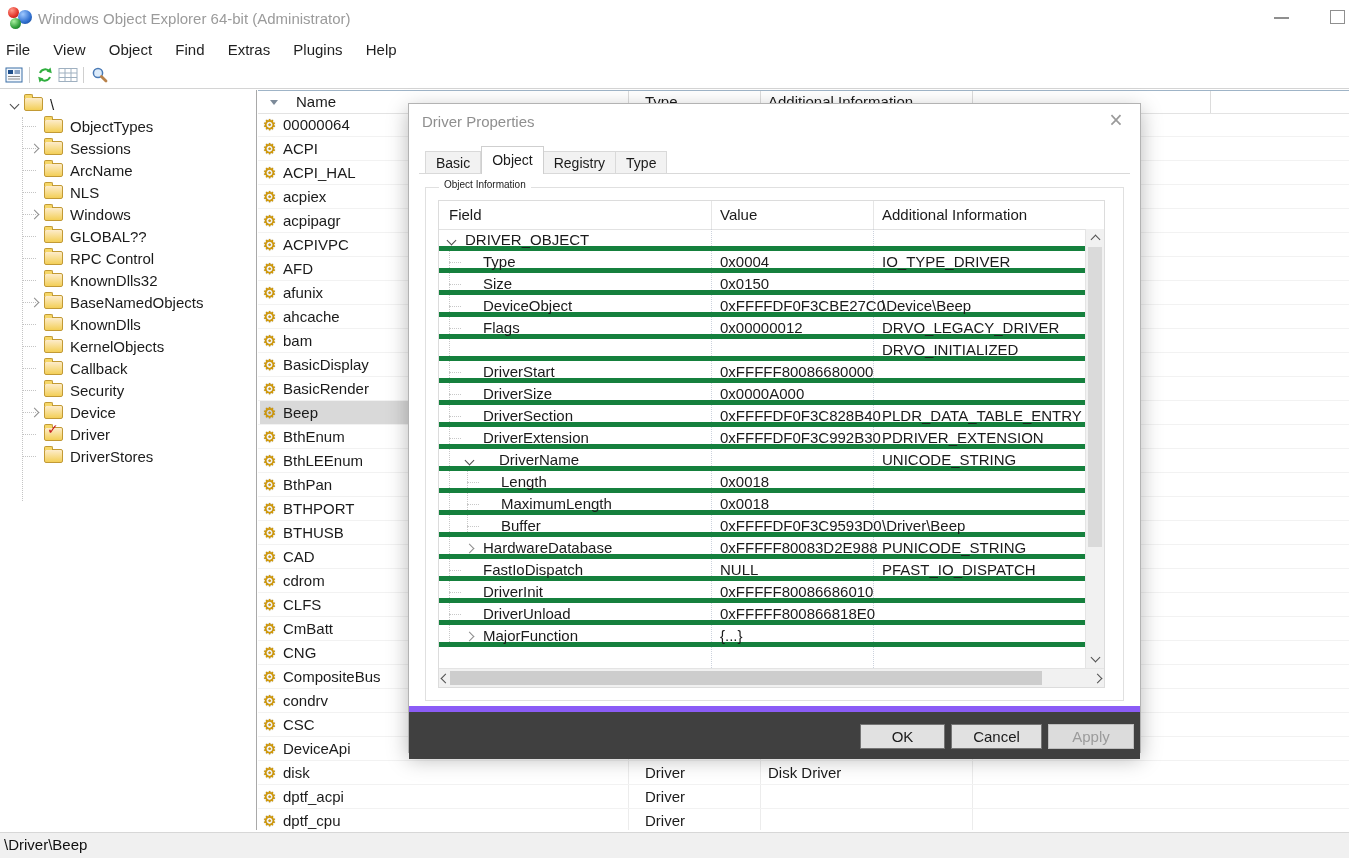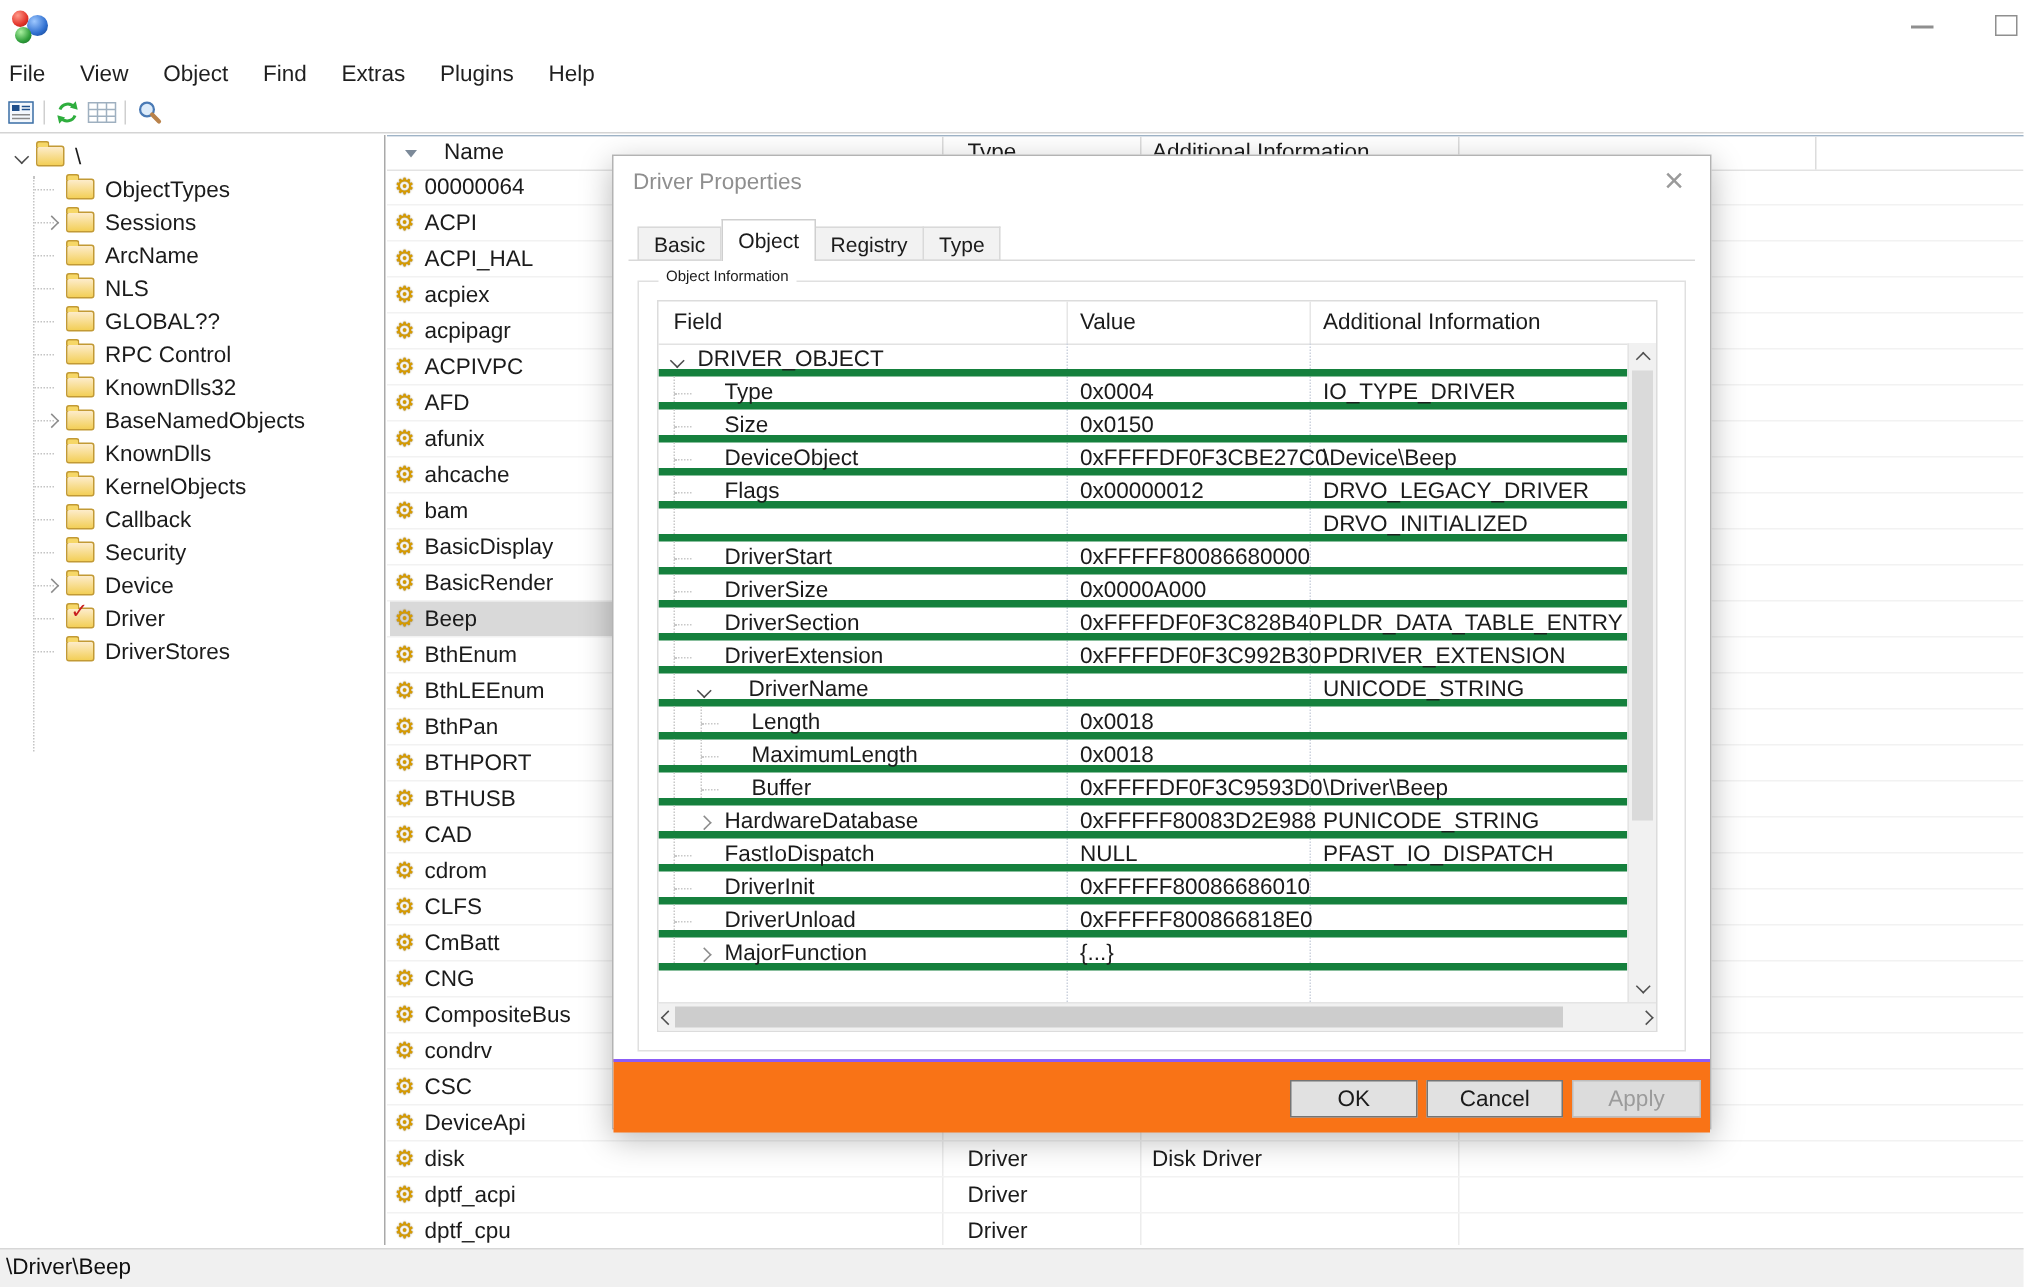--- a/index.html
+++ b/index.html
@@ -88,39 +88,40 @@
   .vscroll{position:absolute;right:0;top:28px;width:19px;height:439px;background:#f1f1f1;border-left:1px solid #e4e4e4;box-sizing:border-box}
   .vthumb{position:absolute;left:2px;top:18px;width:14px;height:300px;background:#dadada}
   .sarr{position:absolute;left:6px;width:6px;height:6px;border-right:1.5px solid #4f4f4f;border-bottom:1.5px solid #4f4f4f}
   .sarr.up{top:7px;transform:rotate(-135deg)}
   .sarr.dn{bottom:7px;transform:rotate(45deg)}
   .hscroll{position:absolute;left:0;bottom:0;width:665px;height:19px;background:#f1f1f1;border-top:1px solid #e4e4e4;box-sizing:border-box}
   .hthumb{position:absolute;left:11px;top:2px;height:14px;width:592px;background:#cdcdcd}
   .harr{position:absolute;top:6px;width:6px;height:6px;border-right:1.5px solid #4f4f4f;border-bottom:1.5px solid #4f4f4f}
   .harr.lf{left:3px;transform:rotate(135deg)}
   .harr.rt{right:3px;transform:rotate(-45deg)}
-  .btnbar{position:absolute;left:0;right:0;top:602px;height:47px;background:#f97316;border-top:2px solid #8b5cf6}
+  .btnbar{position:absolute;left:0;right:0;top:602px;height:47px;background:#404040;border-top:6px solid #8b5cf6}
   .btn{position:absolute;top:12px;height:25px;line-height:23px;font-size:15px;text-align:center;
        background:#e1e1e1;border:1px solid #747474;box-sizing:border-box}
   .btn.ok{left:451px;width:85px}
   .btn.cancel{left:542px;width:91px}
   .btn.apply{left:639px;width:86px;background:#dcdcdc;border-color:#bdbdbd;color:#9b9b9b}
   
   .statusbar{position:absolute;left:0;top:832px;width:100%;height:26px;background:#f0f0f0;border-top:1px solid #d7d7d7;box-sizing:border-box}
   .status-text{margin-left:4px;line-height:24px;font-size:15px;color:#101010}
 </style>
 </head>
 <body>
 
 <div class="titlebar">
   <span class="app-icon">
     <span class="ball red"></span>
     <span class="ball blue"></span>
     <span class="ball green"></span>
   </span>
+  <span class="title-text">Windows Object Explorer 64-bit (Administrator)</span>
   <span class="win-min"></span>
   <span class="win-max"></span>
 </div>
 
 <div class="menubar">
   <span class="menu-item">File</span>
   <span class="menu-item">View</span>
   <span class="menu-item">Object</span>
   <span class="menu-item">Find</span>
   <span class="menu-item">Extras</span>
@@ -197,20 +198,28 @@
         <span class="tlabel">ArcName</span>
       </div>
       <div class="tree-row child">
         <span class="tstub"></span>
         <span class="chev-slot"></span>
         <span class="folder"></span>
         <span class="tlabel">NLS</span>
       </div>
       <div class="tree-row child">
         <span class="tstub"></span>
+        <span class="chev-slot">
+          <span class="chev right"></span>
+        </span>
+        <span class="folder"></span>
+        <span class="tlabel">Windows</span>
+      </div>
+      <div class="tree-row child">
+        <span class="tstub"></span>
         <span class="chev-slot"></span>
         <span class="folder"></span>
         <span class="tlabel">GLOBAL??</span>
       </div>
       <div class="tree-row child">
         <span class="tstub"></span>
         <span class="chev-slot"></span>
         <span class="folder"></span>
         <span class="tlabel">RPC Control</span>
       </div>

